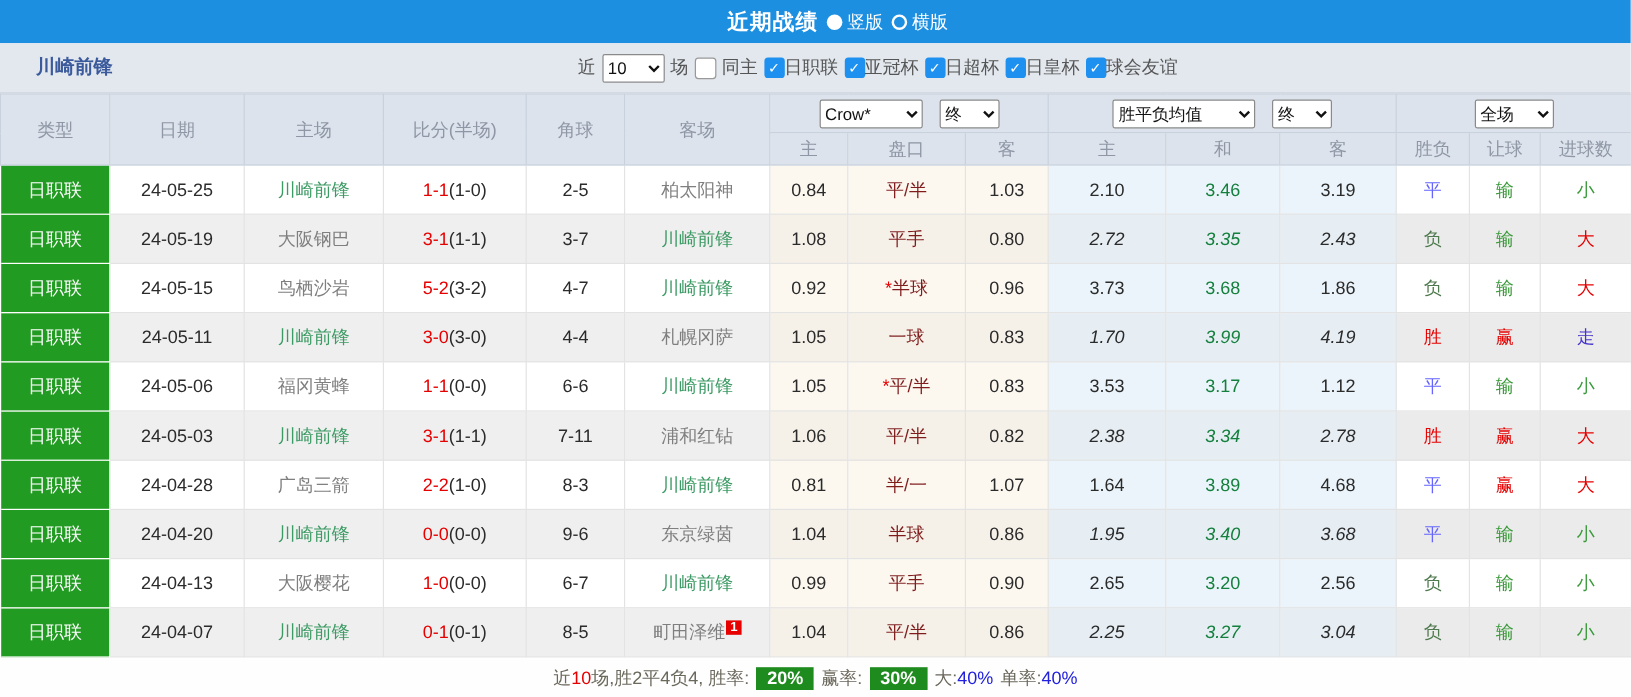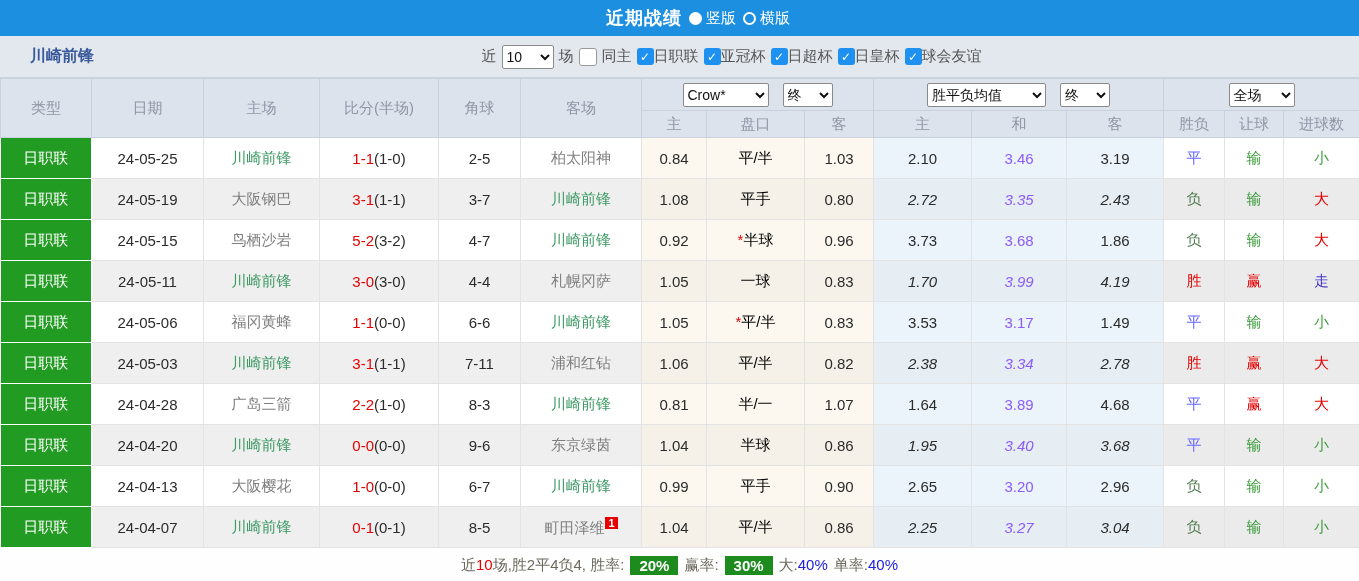--- a/index.html
+++ b/index.html
@@ -41,22 +41,22 @@
   tr.even .c-blue  { background:#E6EEF4;font-style:italic; }
   tr.odd  .c-alt   { background:#FFFFFF; }
   tr.even .c-alt   { background:#EBEBEB; }
 
   .t-dark   { color:#2B2B2B; }
   .t-red    { color:#E60000; }
   .t-green  { color:#3A9A3A; }
   .t-dgreen { color:#4F7A4F; }
   .t-blue   { color:#6666FF; }
   .t-purple { color:#4433CC; }
-  .t-odd-draw { color:#8b5cf6; }
-  .t-handicap { color:#000000; }
+  .t-odd-draw { color:#15803d; }
+  .t-handicap { color:#7f1d1d; }
   .t-self { color:#3C9A64; cursor:pointer; }
   .t-opp  { color:#7F7F7F; cursor:pointer; }
   .rank-badge { background:#E60000; color:#fff; font-size:11px; font-weight:bold; padding:0 3px; margin-left:1px; vertical-align:super; }
   .rank-badge:empty { display:none; }
   .star-mark { color:#E60000; }
 
   
   .footer { height:35px; display:flex; align-items:center; justify-content:center; gap:6px; font-size:15px; color:#6B685C; background:#FEFEFE; }
   .rate-badge { background:#1E8B1E; color:#fff; font-weight:bold; padding:1px 9px; }
   .blue-val { color:#2121DE; }
@@ -243,21 +243,21 @@
         <td class="c-plain t-dark">24-05-06</td>
         <td class="c-plain"><span class="t-opp">福冈黄蜂</span></td>
         <td class="c-plain"><span class="t-red">1-1</span><span class="t-dark">(0-0)</span></td>
         <td class="c-plain t-dark">6-6</td>
         <td class="c-plain"><span class="t-self">川崎前锋</span></td>
         <td class="c-cream t-dark">1.05</td>
         <td class="c-cream"><span class="star-mark">*</span><span class="t-handicap">平/半</span></td>
         <td class="c-cream t-dark">0.83</td>
         <td class="c-blue t-dark">3.53</td>
         <td class="c-blue t-odd-draw">3.17</td>
-        <td class="c-blue t-dark">1.49</td>
+        <td class="c-blue t-dark">1.12</td>
         <td class="c-alt"><span class="t-blue">平</span></td>
         <td class="c-alt"><span class="t-green">输</span></td>
         <td class="c-alt"><span class="t-green">小</span></td>
       </tr>
         <tr style="" class="even">
         <td class="league-cell"><span>日职联</span></td>
         <td class="c-plain t-dark">24-05-03</td>
         <td class="c-plain"><span class="t-self">川崎前锋</span></td>
         <td class="c-plain"><span class="t-red">3-1</span><span class="t-dark">(1-1)</span></td>
         <td class="c-plain t-dark">7-11</td>
@@ -311,21 +311,21 @@
         <td class="c-plain t-dark">24-04-13</td>
         <td class="c-plain"><span class="t-opp">大阪樱花</span></td>
         <td class="c-plain"><span class="t-red">1-0</span><span class="t-dark">(0-0)</span></td>
         <td class="c-plain t-dark">6-7</td>
         <td class="c-plain"><span class="t-self">川崎前锋</span></td>
         <td class="c-cream t-dark">0.99</td>
         <td class="c-cream"><span class="star-mark"></span><span class="t-handicap">平手</span></td>
         <td class="c-cream t-dark">0.90</td>
         <td class="c-blue t-dark">2.65</td>
         <td class="c-blue t-odd-draw">3.20</td>
-        <td class="c-blue t-dark">2.96</td>
+        <td class="c-blue t-dark">2.56</td>
         <td class="c-alt"><span class="t-dgreen">负</span></td>
         <td class="c-alt"><span class="t-green">输</span></td>
         <td class="c-alt"><span class="t-green">小</span></td>
       </tr>
         <tr style="" class="even">
         <td class="league-cell"><span>日职联</span></td>
         <td class="c-plain t-dark">24-04-07</td>
         <td class="c-plain"><span class="t-self">川崎前锋</span></td>
         <td class="c-plain"><span class="t-red">0-1</span><span class="t-dark">(0-1)</span></td>
         <td class="c-plain t-dark">8-5</td>

